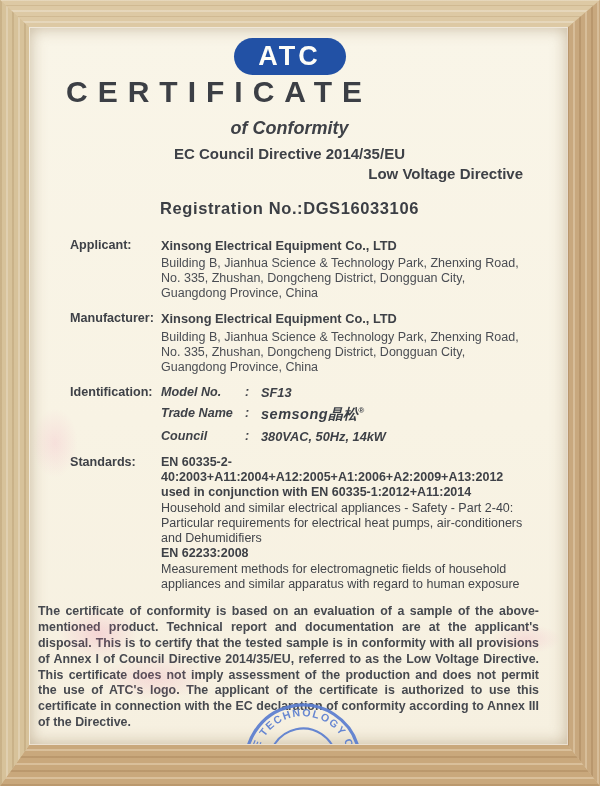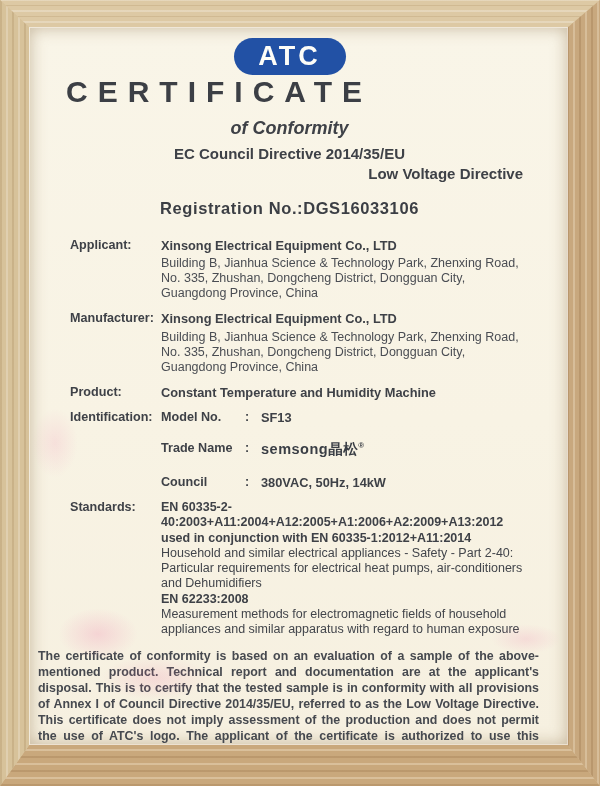--- a/index.html
+++ b/index.html
@@ -76,21 +76,21 @@
   .directive + .directive { margin-top: 3px; text-align: right; }
   .registration { margin-top: 17px; text-align: center; font-size: 16.5px; font-weight: bold; letter-spacing: .6px; color: #3b3e44; }
   
   .rows { margin-top: 20px; }
   .row { display: grid; grid-template-columns: 91px 1fr; padding-left: 14px; margin-bottom: 10px; }
   .row-label { font-weight: bold; font-size: 12.6px; color: #3e4147; }
   .row-content { font-size: 12.5px; line-height: 1.2; }
   .entity-name { font-weight: bold; font-size: 12.8px; color: #3e4147; }
   .entity-address { margin-top: 3px; color: #4a4d53; }
   .product-value { font-weight: bold; font-size: 12.8px; color: #3e4147; }
-  .ident-grid { display: grid; grid-template-columns: 84px 16px 1fr; row-gap: 16px; }
+  .ident-grid { display: grid; grid-template-columns: 84px 16px 1fr; row-gap: 6px; font-style: italic; }
   .ident-label { font-weight: bold; font-size: 12.6px; color: #3e4147; }
   .ident-colon { font-weight: bold; }
   .ident-value { font-weight: bold; font-size: 12.8px; color: #3e4147; }
   .trade-logo { font-weight: bold; font-size: 14.5px; letter-spacing: .5px; color: #3a3e45; }
   .trade-logo sup { font-size: 8px; }
   .standards-lines div { line-height: 1.22; }
   .std-bold { font-weight: bold; color: #3e4147; }
   
   .declaration {
     margin: 12px -16px 0 -18px;
@@ -136,26 +136,20 @@
     </div>
 
     <div class="row">
       <div class="row-label">Manufacturer:</div>
       <div class="row-content">
         <div class="entity-name">Xinsong Electrical Equipment Co., LTD</div>
         <div class="entity-address">Building B, Jianhua Science &amp; Technology Park, Zhenxing Road, No. 335, Zhushan, Dongcheng District, Dongguan City, Guangdong Province, China</div>
       </div>
     </div>
 
-    <div class="row">
-      <div class="row-label">Product:</div>
-      <div class="row-content">
-        <div class="product-value">Constant Temperature and Humidity Machine</div>
-      </div>
-    </div>
 
     <div class="row">
       <div class="row-label">Identification:</div>
       <div class="row-content">
         <div class="ident-grid">
           <div class="ident-label">Model No.</div>
           <div class="ident-colon">:</div>
           <div class="ident-value">SF13</div>
 
           <div class="ident-label">Trade Name</div>

